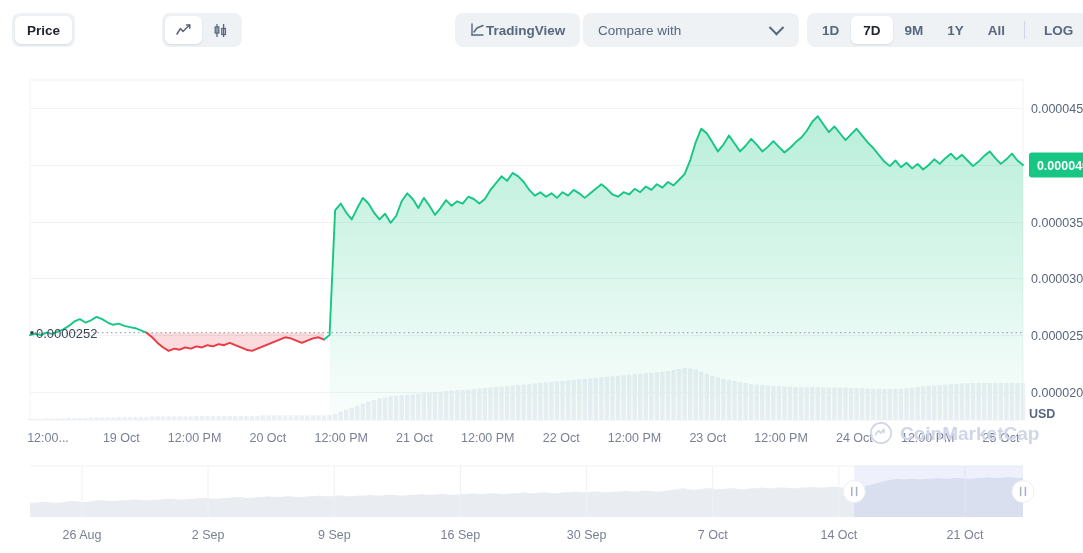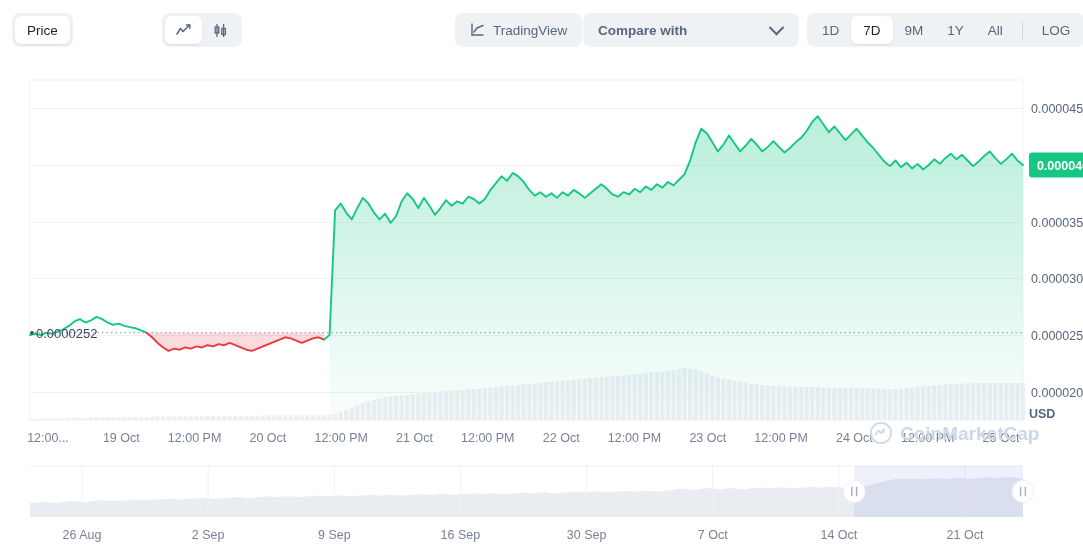--- a/index.html
+++ b/index.html
@@ -27,21 +27,21 @@
     border-radius: 8px;
     height: 34px;
     padding: 3px;
   }
   .pill {
     display: flex; align-items: center; justify-content: center;
     height: 28px;
     padding: 0 12px;
     border-radius: 6px;
     font-size: 13.5px;
-    font-weight: 400;
+    font-weight: 700;
     color: #58667e;
     white-space: nowrap;
     cursor: pointer;
     background: transparent;
     border: none;
     font-family: "Liberation Sans", sans-serif;
   }
   .pill.active {
     background: #ffffff;
     color: #222531;
@@ -51,21 +51,21 @@
 
   #pg-pricecap { left: 12px; top: 13px; }
   #pg-charttype { left: 162px; top: 13px; }
   #pg-tradingview { left: 455px; top: 13px; }
   #pg-compare {
     left: 583px; top: 13px;
     width: 216px;
     justify-content: space-between;
     padding: 3px 3px 3px 0;
   }
-  #pg-compare .pill { font-weight: 700; }
+  #pg-compare .pill { font-weight: 400; }
   #pg-ranges { left: 807px; top: 13px; }
 
   .divider-v {
     width: 1px; height: 18px;
     background: #cfd6e4;
     margin: 0 7px;
     flex: none;
   }
   .chev {
     width: 11px; height: 11px;
@@ -143,21 +143,21 @@
         <svg width="17" height="17" viewBox="0 0 17 17" aria-hidden="true">
           <line x1="5" y1="2" x2="5" y2="15" stroke="#58667e" stroke-width="1.3"></line>
           <rect x="3.2" y="5" width="3.6" height="6" fill="none" stroke="#58667e" stroke-width="1.3"></rect>
           <line x1="11.6" y1="2" x2="11.6" y2="15" stroke="#58667e" stroke-width="1.3"></line>
           <rect x="9.8" y="6.5" width="3.6" height="6" fill="none" stroke="#58667e" stroke-width="1.3"></rect>
         </svg>
       </button>
     </div>
 
     <div class="pillgroup" id="pg-tradingview">
-      <span class="pill" style="gap:7px;">
+      <span class="pill" style="">
         <svg width="16" height="16" viewBox="0 0 16 16" aria-hidden="true">
           <polyline points="2,13 2,2" fill="none" stroke="#58667e" stroke-width="1.4" stroke-linecap="round"></polyline>
           <polyline points="2,13 13,13" fill="none" stroke="#58667e" stroke-width="1.4" stroke-linecap="round"></polyline>
           <polyline points="4,10 7,6 13,3.5" fill="none" stroke="#58667e" stroke-width="1.5" stroke-linecap="round" stroke-linejoin="round"></polyline>
         </svg>
         <span>TradingView</span>
       </span>
     </div>
 
     <div class="pillgroup" id="pg-compare">

